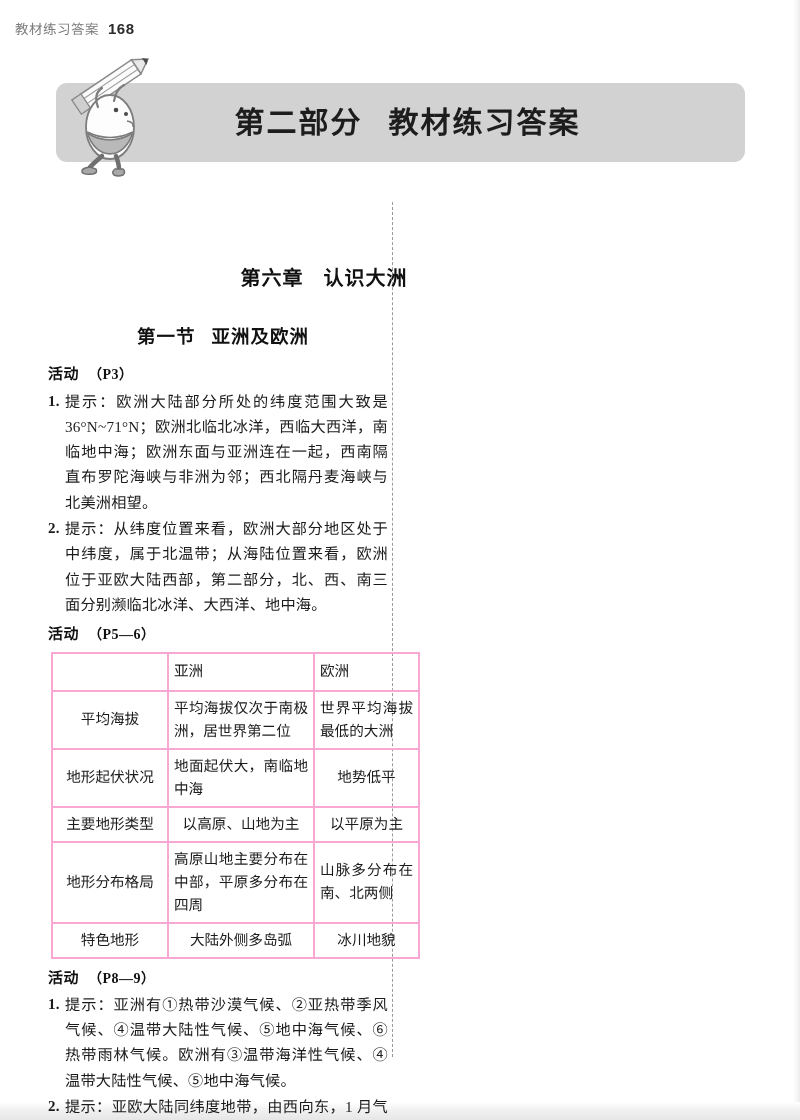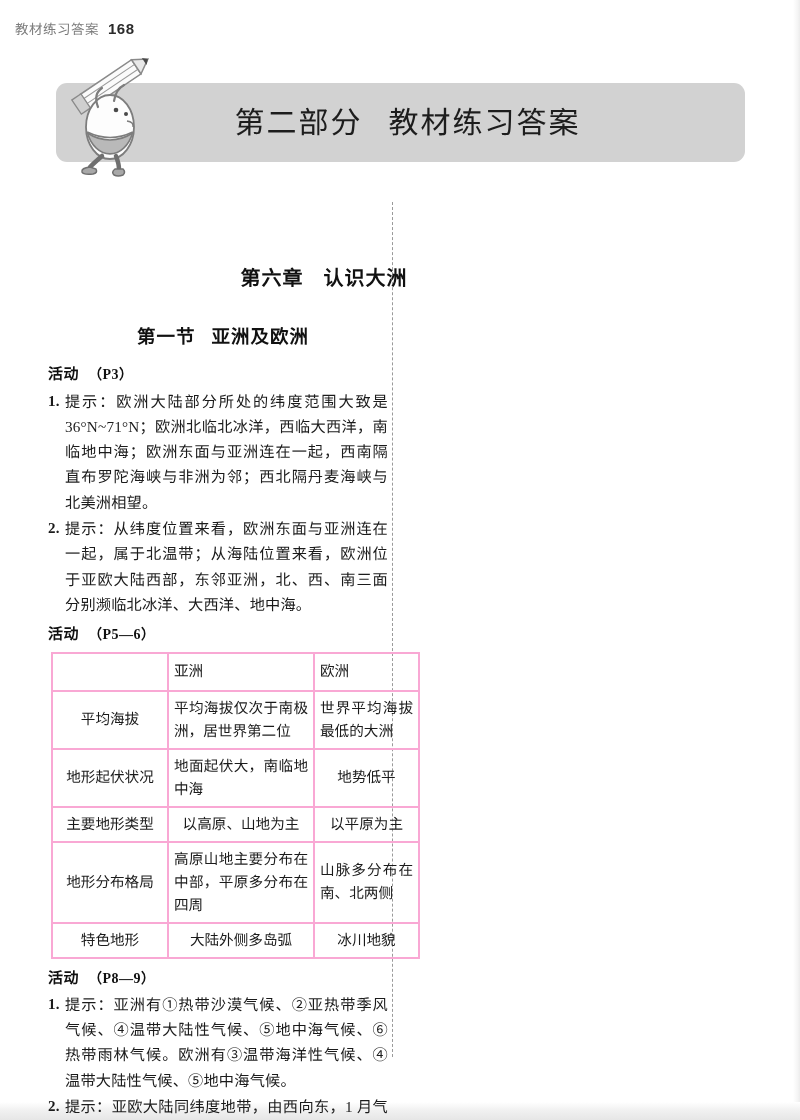--- a/index.html
+++ b/index.html
@@ -86,21 +86,21 @@
   }
   .banner-title {
     position: absolute;
     left: 0;
     top: 0;
     width: 689px;
     height: 79px;
     line-height: 79px;
     text-align: center;
     font-family: "Liberation Sans", sans-serif;
-    font-weight: normal;
+    font-weight: bold;
     font-size: 30px;
     color: #1d1d1d;
     letter-spacing: 2px;
     padding-left: 14px;
     box-sizing: border-box;
   }
   .banner-title .t-gap { display:inline-block; width: 26px; }
 
   
   .mascot {
@@ -281,21 +281,21 @@
     <div class="activity">
       <span>活动</span><span class="pg">（P3）</span>
     </div>
 
     <div class="item">
       <span class="num">1.</span>
       <span class="body">提示：欧洲大陆部分所处的纬度范围大致是36°N~71°N；欧洲北临北冰洋，西临大西洋，南临地中海；欧洲东面与亚洲连在一起，西南隔直布罗陀海峡与非洲为邻；西北隔丹麦海峡与北美洲相望。</span>
     </div>
     <div class="item">
       <span class="num">2.</span>
-      <span class="body">提示：从纬度位置来看，欧洲东面与亚洲连在一起，属于北温带；从海陆位置来看，欧洲位于亚欧大陆西部，东邻亚洲，北、西、南三面分别濒临北冰洋、大西洋、地中海。</span>
+      <span class="body">提示：从纬度位置来看，欧洲大部分地区处于中纬度，属于北温带；从海陆位置来看，欧洲位于亚欧大陆西部，第二部分，北、西、南三面分别濒临北冰洋、大西洋、地中海。</span>
     </div>
 
     <div class="activity">
       <span>活动</span><span class="pg">（P5—6）</span>
     </div>
 
     <table class="cmp">
       <thead>
         <tr>
           <td class="c-label"></td>

